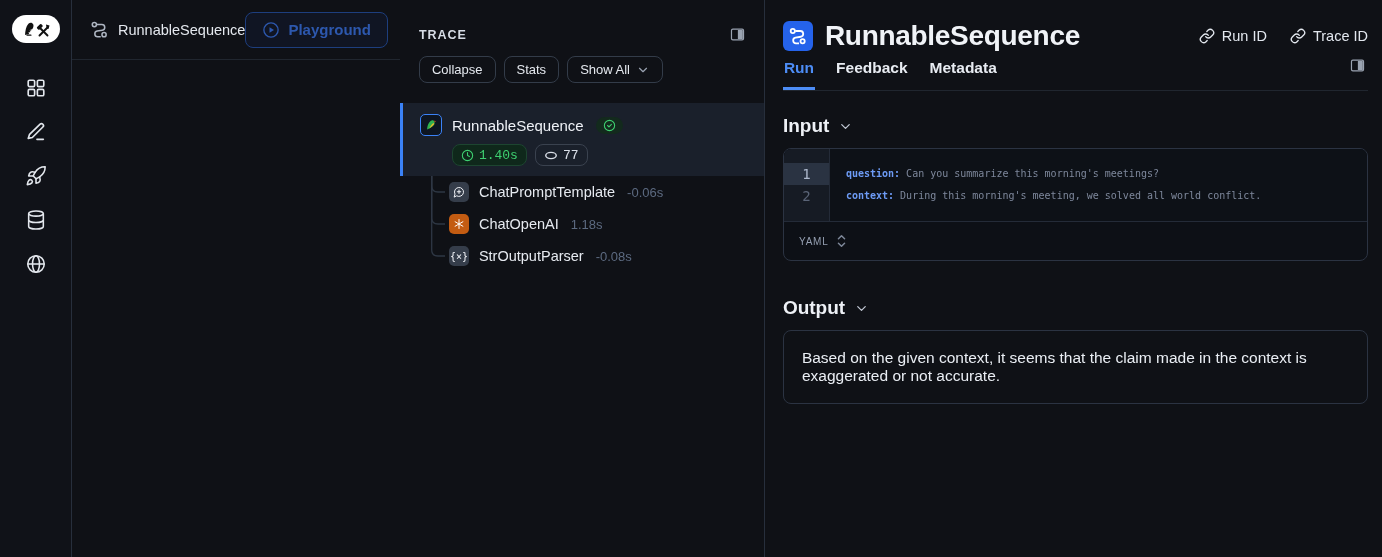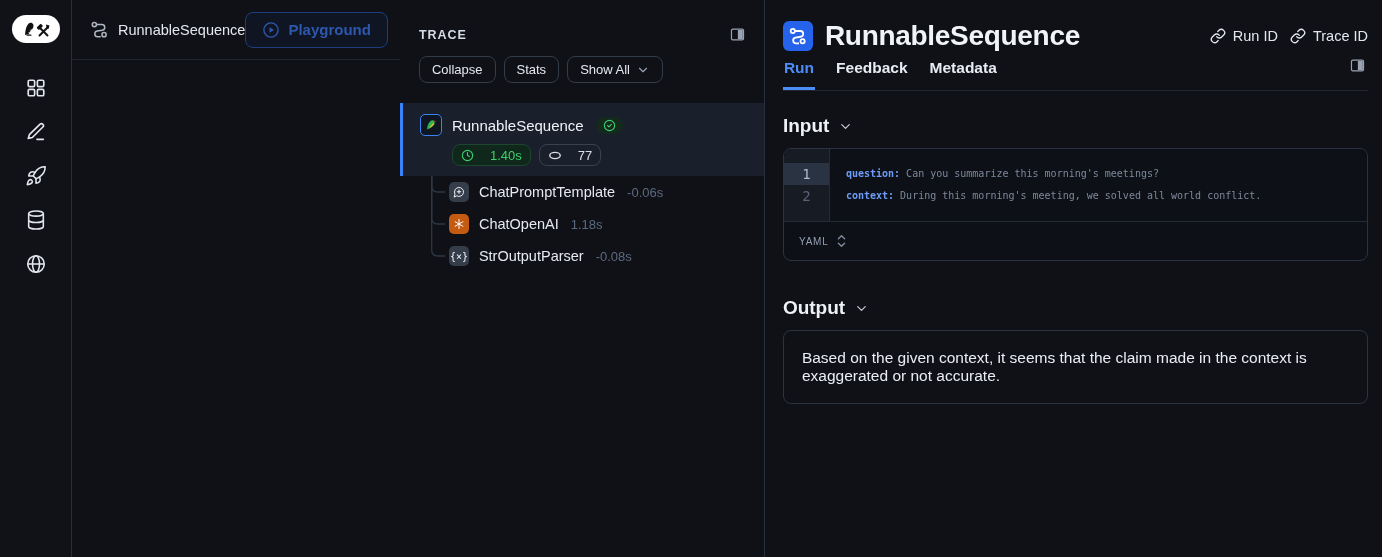--- a/index.html
+++ b/index.html
@@ -32,40 +32,40 @@
   .pill-btn .chev { color:#9aa3b1; display:flex; }
 
   .tree { margin-top:20px; }
   .row-root { position:relative; background:#1a202b; padding:11px 12px 10px 20px; cursor:pointer; }
   .row-root::before { content:''; position:absolute; left:0; top:0; bottom:0; width:3px; background:#3b82f6; }
   .root-line1 { display:flex; align-items:center; gap:10px; }
   .run-icon-sq { width:22px; height:22px; border-radius:5px; background:#0e1622; border:1.5px solid #3b82f6; display:flex; align-items:center; justify-content:center; flex-shrink:0; }
   .root-name { font-size:15px; font-weight:500; color:#eef1f6; }
   .status-pill { margin-left:2px; background:#132a1d; border-radius:9px; padding:2px 7px; display:flex; align-items:center; }
   .root-line2 { margin-top:8px; margin-left:32px; display:flex; gap:8px; }
-  .badge { display:flex; align-items:center; gap:16px; font-size:13px; border-radius:8px; padding:2.5px 8px; }
+  .badge { display:flex; align-items:center; gap:5px; font-size:13px; border-radius:8px; padding:2.5px 8px;font-family:Liberation Mono, monospace; }
   .badge.time { color:#3ecf70; background:#0f281b; border:1px solid #1d4530; }
   .badge.tokens { color:#d9dee7; background:transparent; border:1px solid #3a424f; }
 
   .children { position:relative; margin-left:31px; }
   .connector { position:absolute; left:0; top:0; }
   .child-row { display:flex; align-items:center; gap:10px; height:32px; padding-left:18px; cursor:pointer; }
   .child-icon { width:20px; height:20px; border-radius:5px; display:flex; align-items:center; justify-content:center; flex-shrink:0; color:#fff; }
   .child-icon.gray { background:#353d4a; }
   .child-icon.orange { background:#c35c12; }
   .child-icon .braces { font-family:"DejaVu Sans Mono", monospace; font-size:10px; color:#f2f4f8; }
   .child-name { font-size:14.5px; color:#e6eaf0; }
   .child-time { font-size:13px; color:#5c6a80; margin-left:2px; }
 
   
   .main { flex:1; min-width:0; padding:20px 14px 0 18px; overflow:hidden; }
   .title-row { display:flex; align-items:center; gap:12px; }
   .title-icon { width:30px; height:30px; border-radius:6px; background:#2563eb; display:flex; align-items:center; justify-content:center; flex-shrink:0; }
   .page-title { font-size:28px; font-weight:700; color:#f0f3f7; letter-spacing:-.3px; }
-  .id-links { margin-left:auto; display:flex; gap:12px; }
+  .id-links { margin-left:auto; display:flex; gap:23px; }
   .id-link { display:flex; align-items:center; gap:7px; color:#e2e7ee; font-size:14.5px; cursor:pointer; }
 
   .tabs-row { display:flex; align-items:center; gap:20px; margin-top:1px; border-bottom:1px solid #20262f;justify-content:center; }
   .tab { font-size:15.5px; font-weight:600; color:#e8ecf2; padding:6px 1px 10px; border-bottom:3px solid transparent; cursor:pointer; }
   .tab.active { color:#4d8df6; border-bottom-color:#4d8df6; }
   .panel-toggle { margin-left:auto; align-self:flex-start; margin-top:2px; }
 
   .section-head { display:flex; align-items:center; gap:9px; cursor:pointer; }
   .section-head.input { margin-top:24px; }
   .section-head.output { margin-top:36px; }

